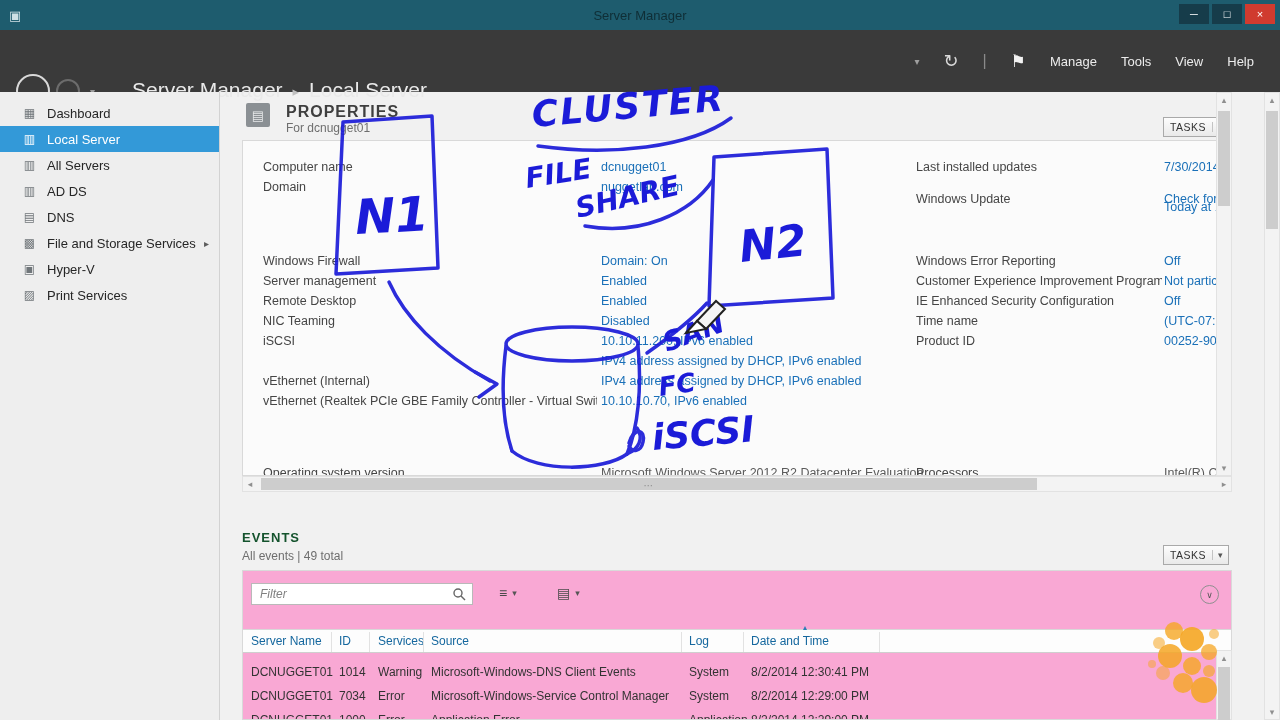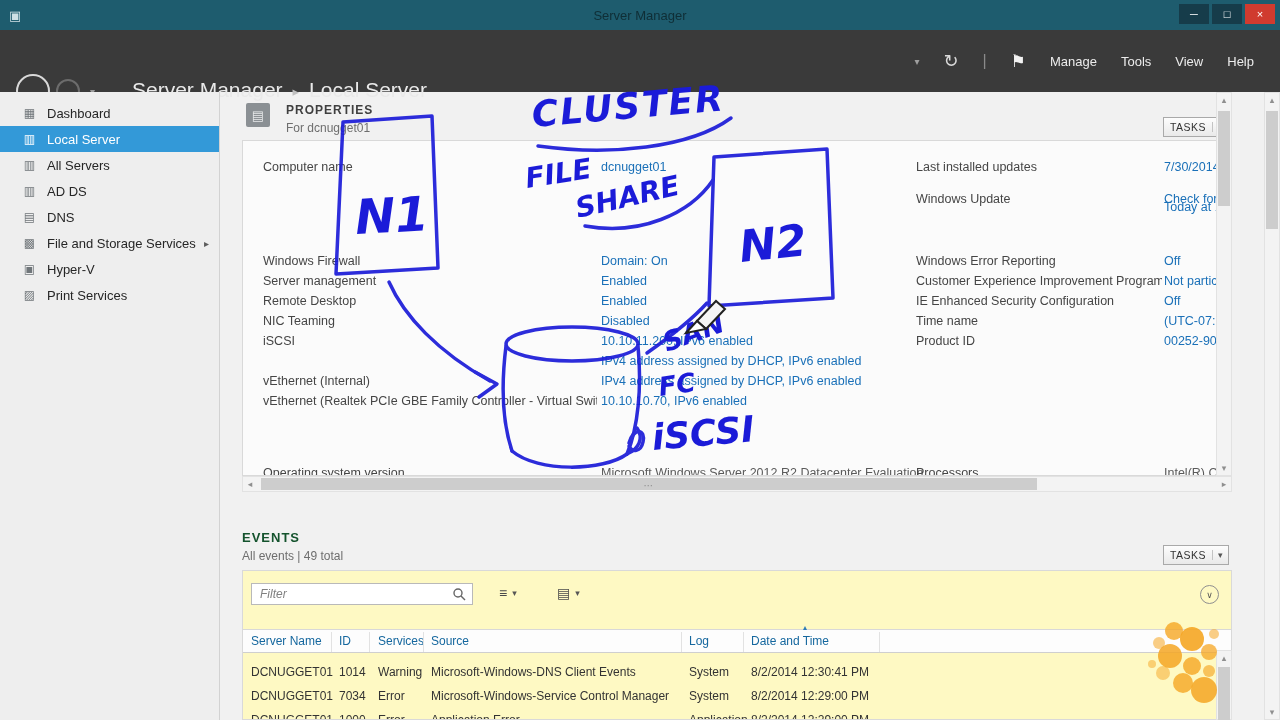--- a/index.html
+++ b/index.html
@@ -33,21 +33,21 @@
   
   .sidebar{position:absolute;left:0;top:92px;width:220px;bottom:0;background:#eee;border-right:1px solid #d2d2d2;padding-top:8px}
   .side-item{height:26px;display:flex;align-items:center;gap:10px;padding-left:22px;font-size:13px;color:#262626;position:relative;cursor:default}
   .side-item .sicon{width:15px;color:#70767a;font-size:12px;text-align:center}
   .side-item.selected{background:#3399d8;color:#fff}
   .side-item.selected .sicon{color:#fff}
   .side-expand{position:absolute;right:10px;color:#5c5c5c;font-size:10px}
 
   
   .tile-head-icon{position:absolute;left:246px;top:103px;width:24px;height:24px;background:#8b9094;border-radius:2px;color:#e8eaeb;font-size:13px;display:flex;align-items:center;justify-content:center}
-  .tile-title{position:absolute;left:286px;top:103px;font-size:12px;font-weight:bold;letter-spacing:1px;color:#3f3f3f}
+  .tile-title{position:absolute;left:286px;top:103px;font-size:16px;font-weight:bold;letter-spacing:1px;color:#3f3f3f}
   .tile-sub{position:absolute;left:286px;top:121px;font-size:12px;color:#6e6e6e}
   .tasks-btn{position:absolute;width:66px;height:20px;border:1px solid #a9a9a9;background:linear-gradient(#fdfdfd,#e9e9e9);display:flex;align-items:center;font-size:10.5px;color:#333;letter-spacing:.5px;cursor:default}
   .tasks-btn .tlabel{flex:1;text-align:center}
   .tasks-btn .tcaret{width:16px;text-align:center;border-left:1px solid #c3c3c3;font-size:9px;color:#555}
   .panel{position:absolute;background:#fbfbfb;border:1px solid #d9d9d9}
   .props-panel{left:242px;top:140px;width:990px;height:336px;overflow:hidden}
   .prop-row{position:absolute;height:20px;font-size:12.5px;line-height:20px;white-space:nowrap;left:0;width:990px}
   .pl{position:absolute;left:20px;width:334px;color:#454545;overflow:hidden}
   .pv{position:absolute;left:358px;width:305px;color:#1a70b8;overflow:hidden;text-decoration:none;cursor:pointer}
   .pl2{position:absolute;left:673px;width:246px;color:#454545;overflow:hidden}
@@ -56,21 +56,21 @@
 
   
   .scrollbar{position:absolute;background:#f3f3f3;border:1px solid #e2e2e2}
   .sb-arrow{position:absolute;color:#8f8f8f;font-size:9px;width:14px;height:14px;display:flex;align-items:center;justify-content:center}
   .sb-thumb{position:absolute;background:#cdcdcd}
   .hsb-grip{position:absolute;left:50%;transform:translateX(-50%);top:0;height:14px;display:flex;align-items:center;color:#8f8f8f;font-size:10px;letter-spacing:1px}
 
   
   .events-title{position:absolute;left:242px;top:530px;font-size:13px;font-weight:bold;letter-spacing:1px;color:#14532d}
   .events-sub{position:absolute;left:242px;top:549px;font-size:12px;color:#6e6e6e}
-  .events-panel{left:242px;top:570px;width:990px;height:150px;overflow:hidden;background:#fef9c3}
+  .events-panel{left:242px;top:570px;width:990px;height:150px;overflow:hidden;background:#f9a8d4}
   .filter-box{position:absolute;left:8px;top:12px;width:222px;height:22px;border:1px solid #b9b9b9;background:#fff}
   .filter-input{width:100%;height:100%;border:none;outline:none;background:transparent;font-family:inherit;font-size:12px;color:#555;padding:0 24px 0 8px}
   .filter-input::placeholder{color:#808080;font-style:italic}
   .search-icon{position:absolute;right:5px;top:3px}
   .tool-btn{position:absolute;top:14px;display:flex;align-items:center;gap:5px;color:#4a4a4a;font-size:14px;cursor:default}
   .tool-btn .tb-caret{font-size:9px;color:#555}
   .collapse-circle{position:absolute;right:12px;top:14px;width:19px;height:19px;border:1px solid #8f8f8f;border-radius:50%;display:flex;align-items:center;justify-content:center;font-size:9px;color:#555;cursor:default}
   .etable-head{position:absolute;left:0;top:58px;width:990px;height:24px;border-top:1px solid #d8d8d8;border-bottom:1px solid #cfcfcf;background:#fdfdfd;font-size:12px;color:#15679e}
   .ehead-cell{position:absolute;top:4px;white-space:nowrap;cursor:default}
   .esep{position:absolute;top:2px;width:1px;height:20px;background:#e2e2e2}
@@ -166,20 +166,24 @@
   <div class="tasks-btn" style="left:1163px;top:117px">
     <span class="tlabel">TASKS</span>
     <span class="tcaret">▾</span>
   </div>
 
   <section class="panel props-panel">
     <div class="prop-row" style="top:16px">
       <span class="pl">Computer name</span>
       <span class="pv">dcnugget01</span>
     </div>
+    <div class="prop-row" style="top:36px">
+      <span class="pl">Domain</span>
+      <span class="pv">nuggetlab.com</span>
+    </div>
     <div class="prop-row" style="top:110px">
       <span class="pl">Windows Firewall</span>
       <span class="pv">Domain: On</span>
     </div>
     <div class="prop-row" style="top:130px">
       <span class="pl">Server management</span>
       <span class="pv">Enabled</span>
     </div>
     <div class="prop-row" style="top:150px">
       <span class="pl">Remote Desktop</span>

